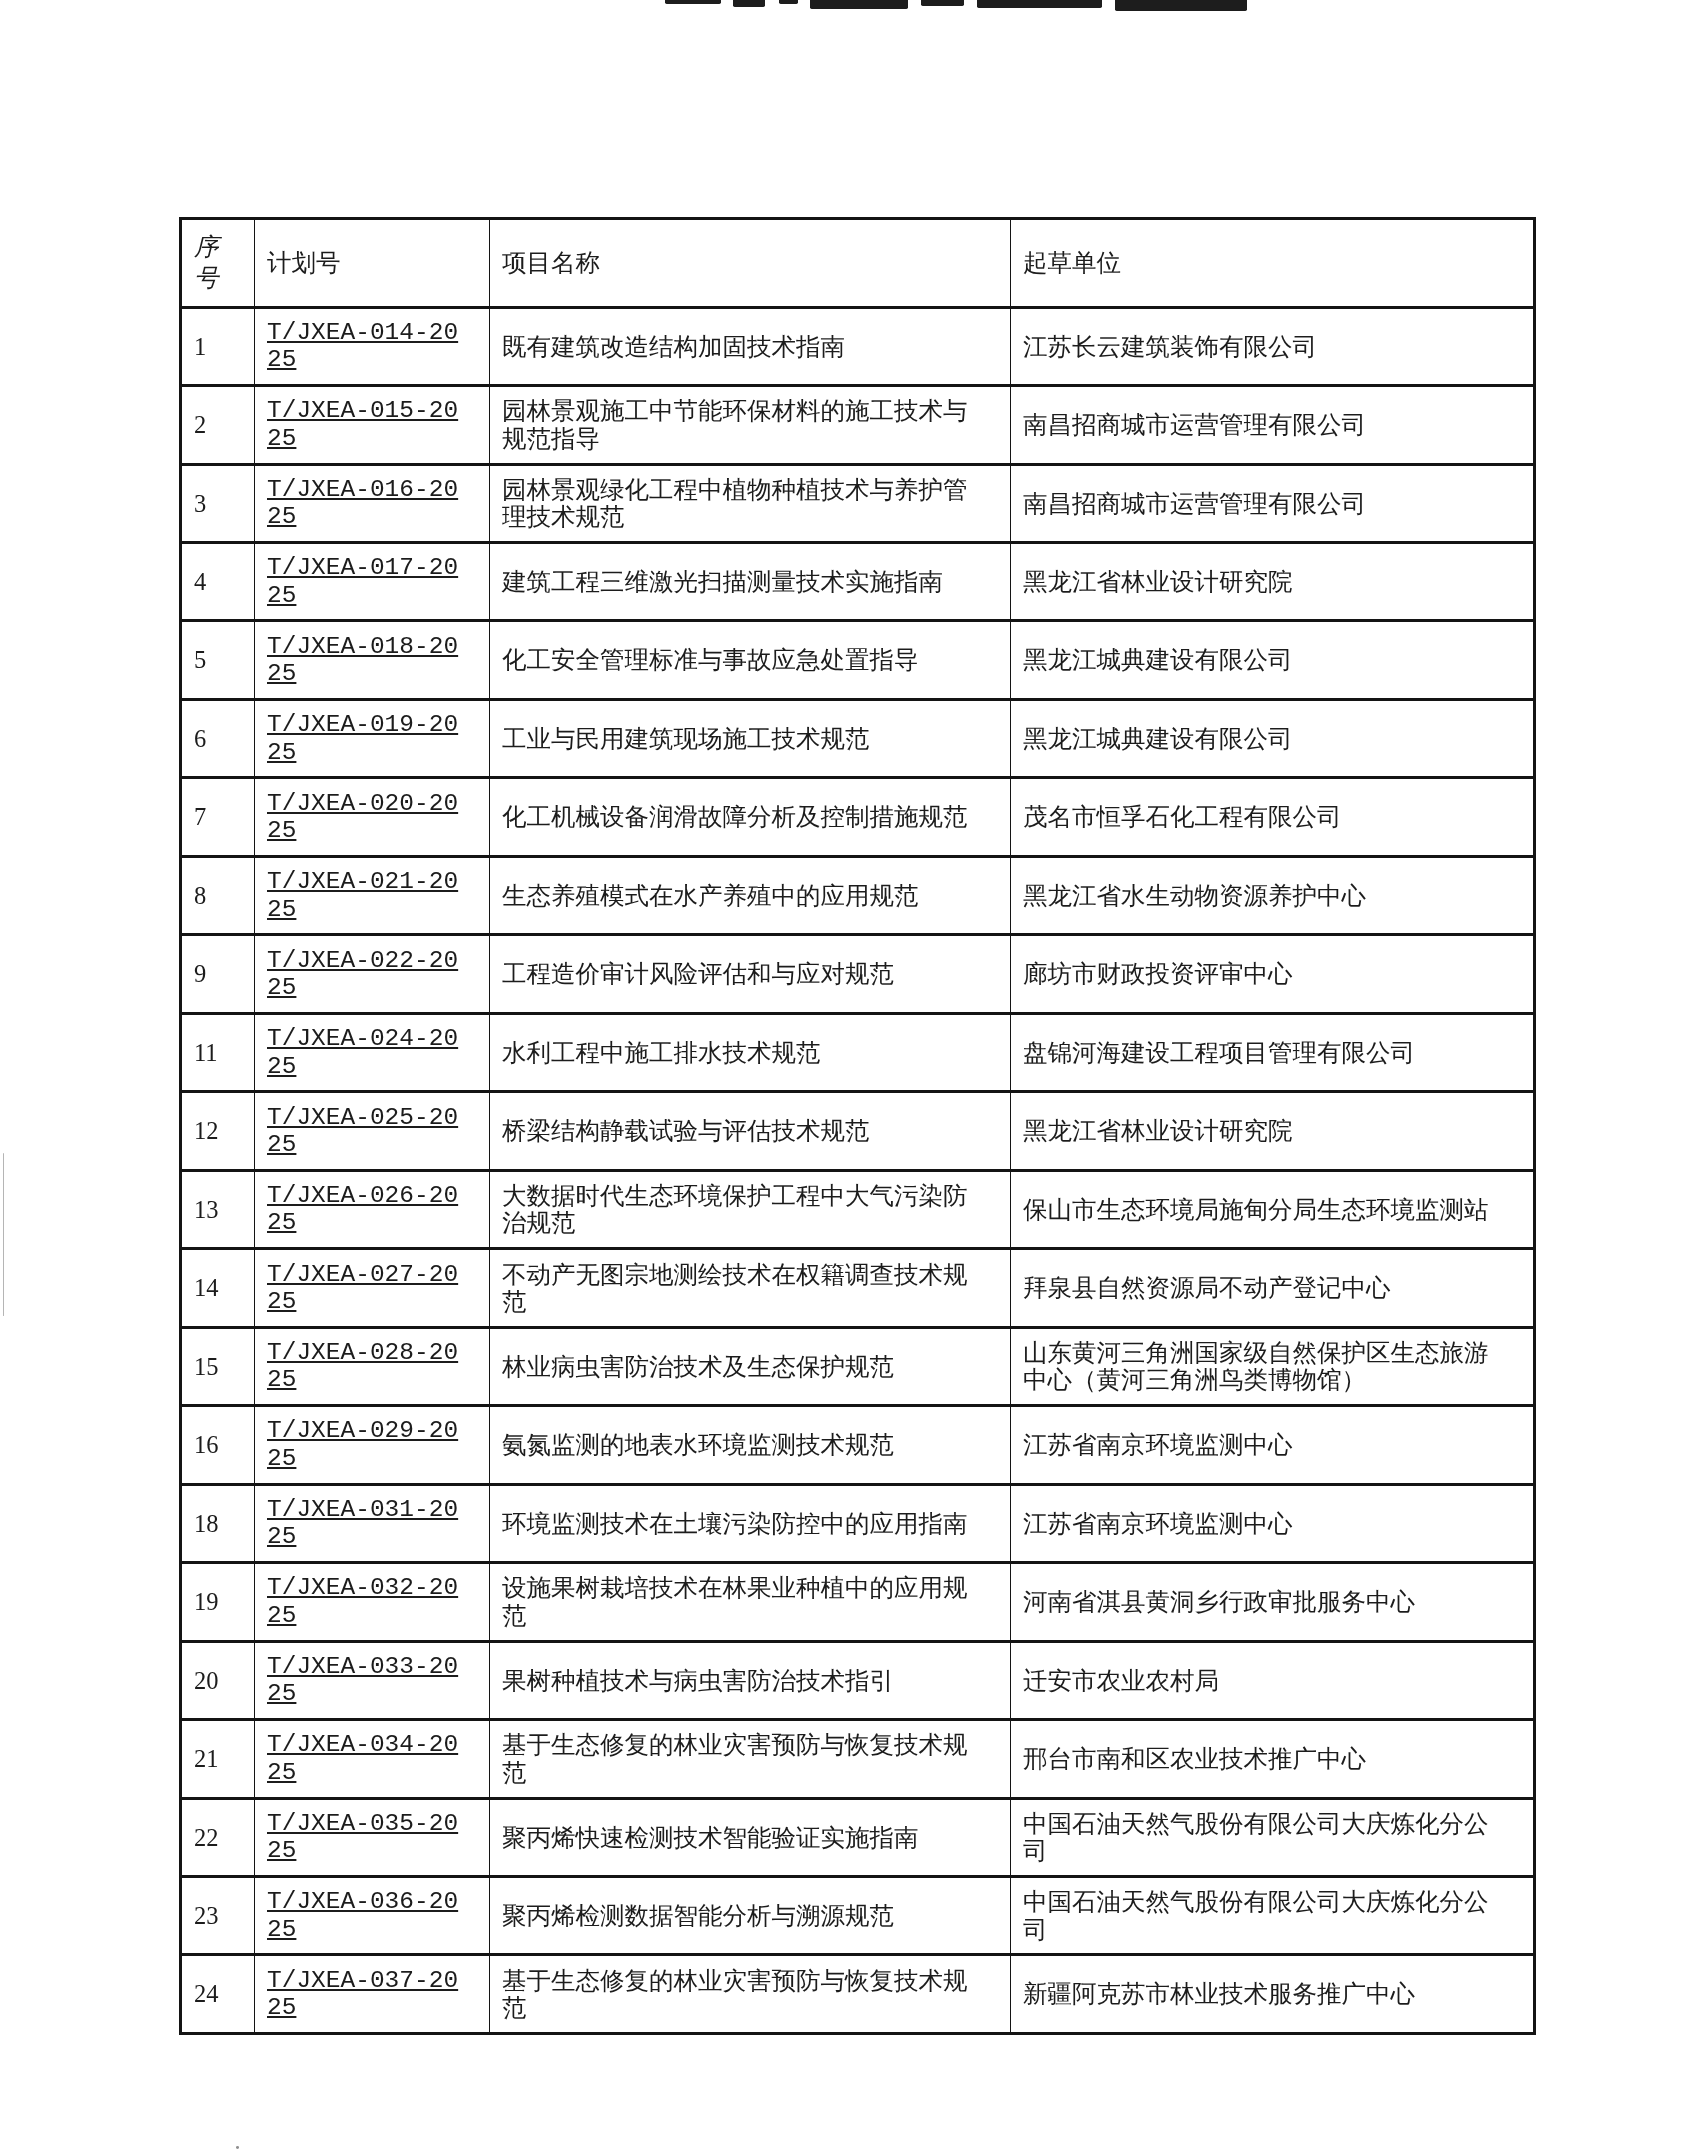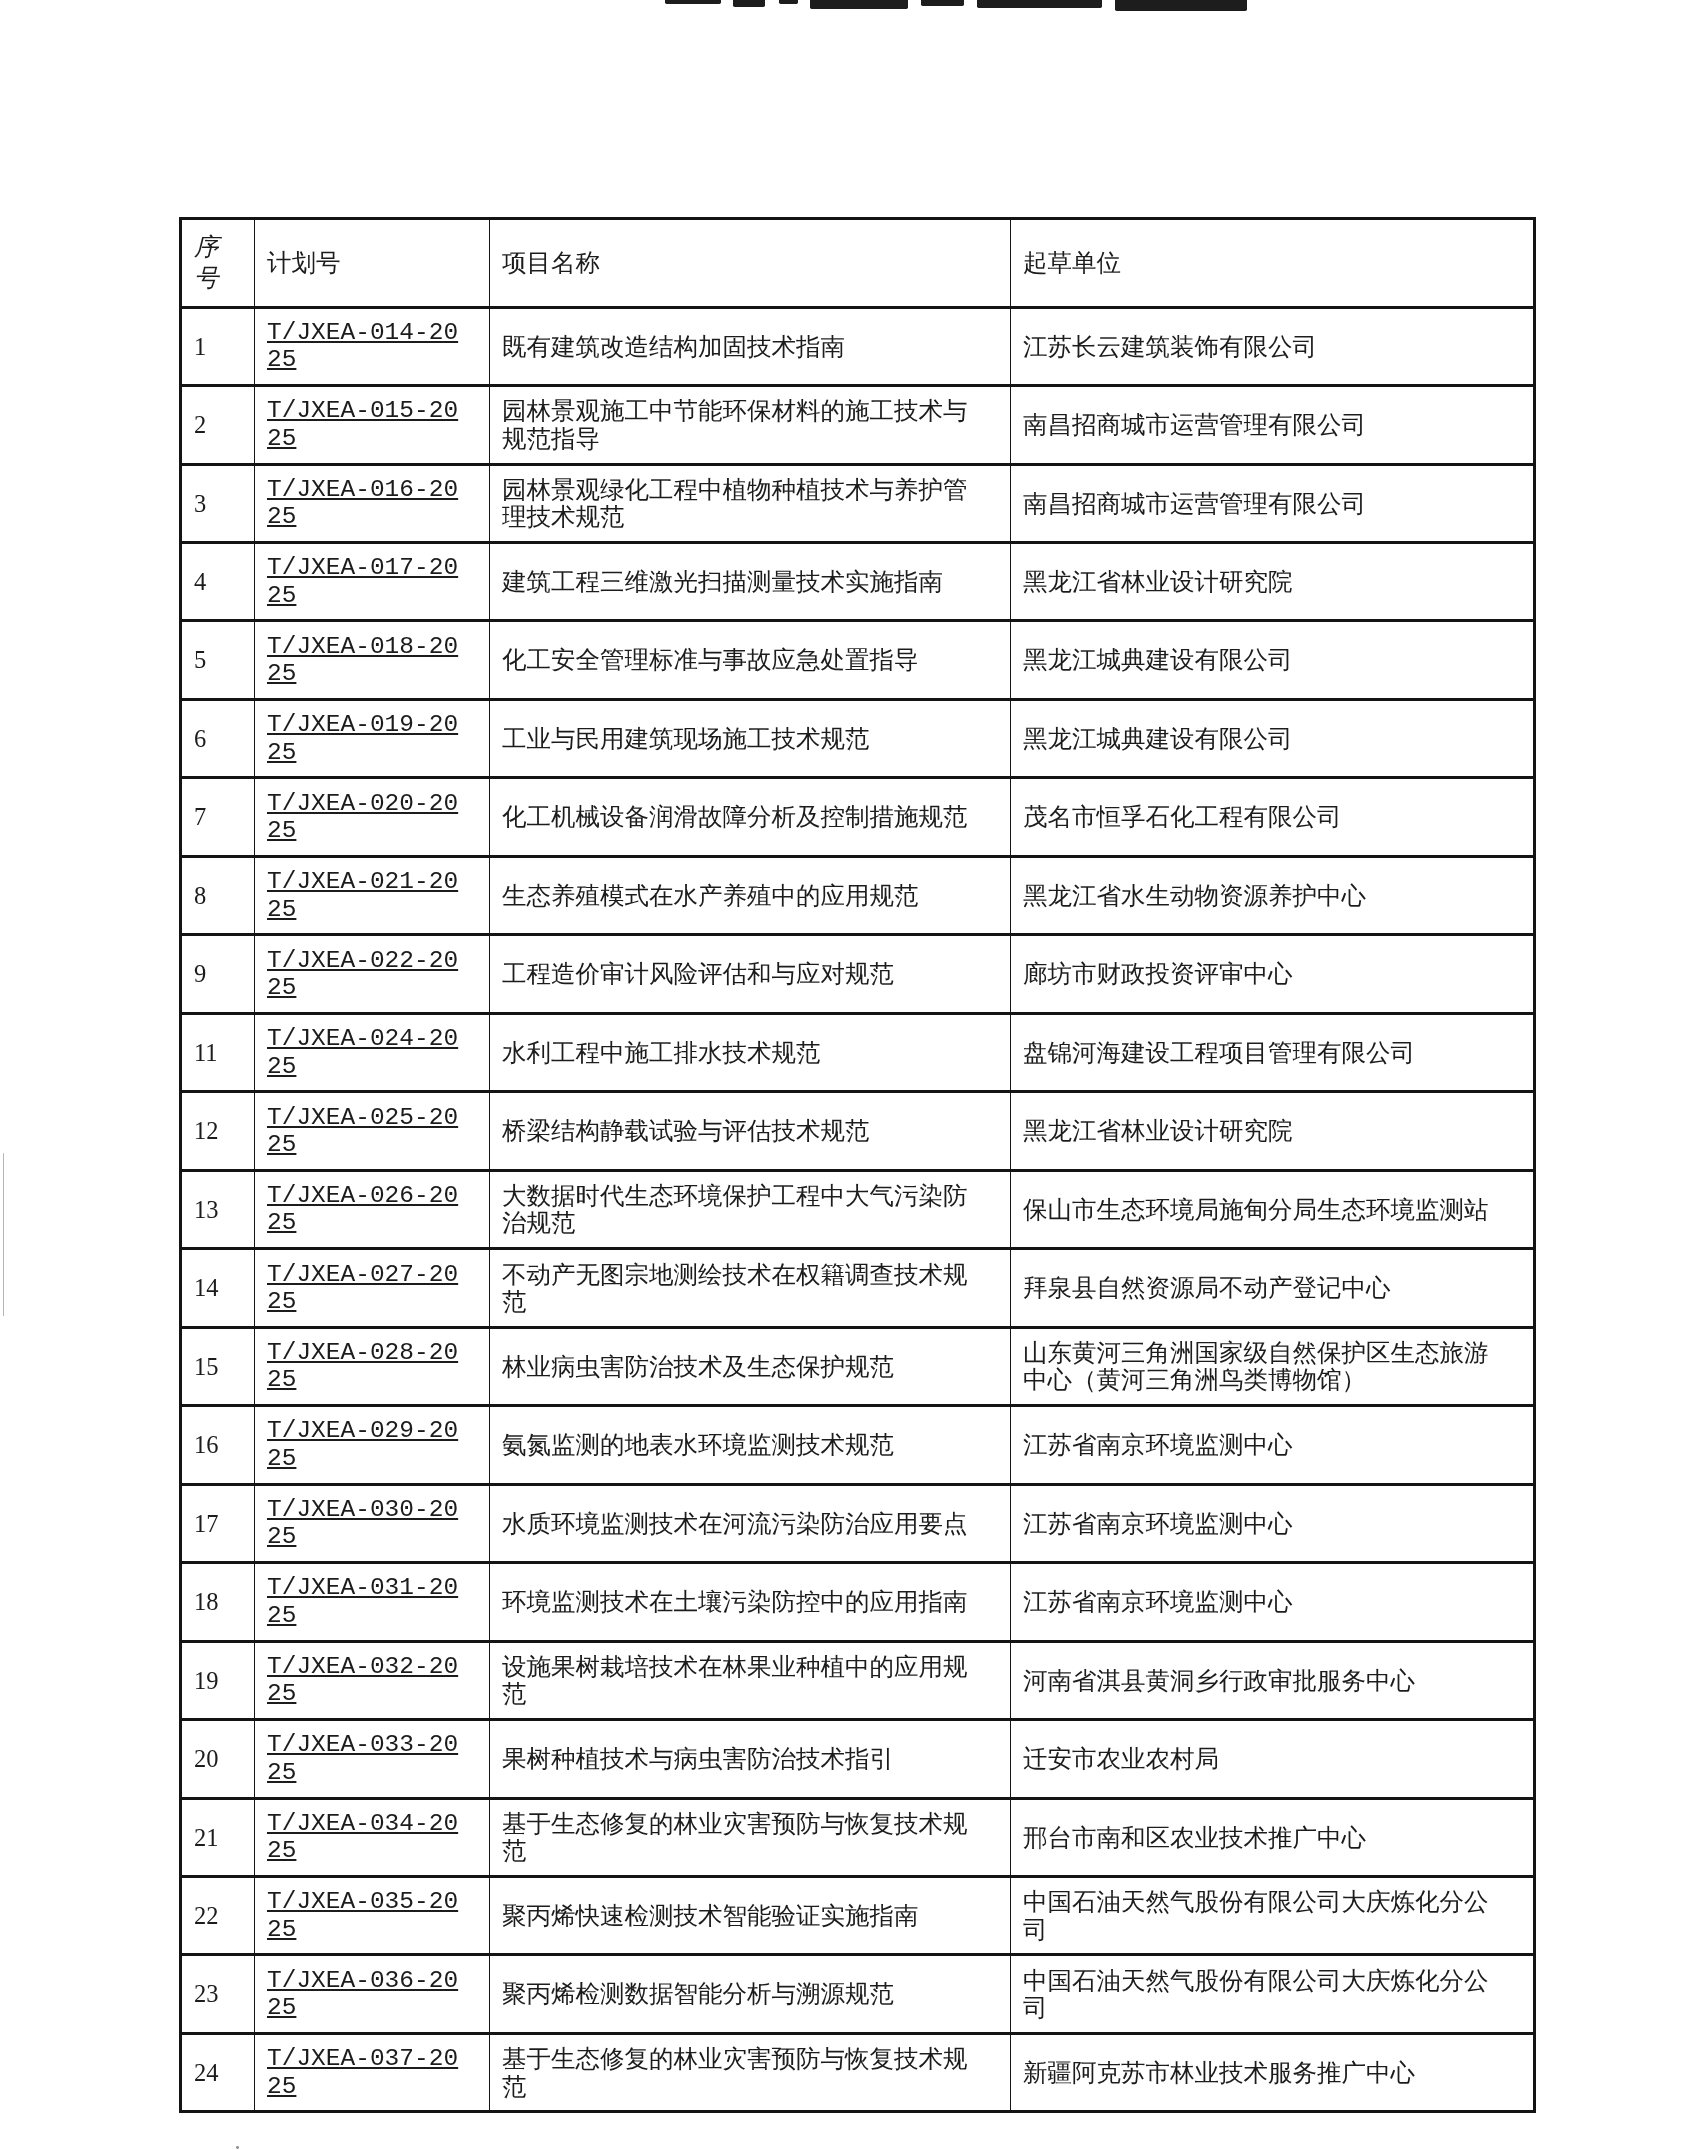--- a/index.html
+++ b/index.html
@@ -206,26 +206,20 @@
             <td class="col-name">林业病虫害防治技术及生态保护规范</td>
             <td class="col-unit">山东黄河三角洲国家级自然保护区生态旅游中心（黄河三角洲鸟类博物馆）</td>
           </tr>
           <tr>
             <td class="col-no">16</td>
             <td class="col-plan">T/JXEA-029-2025</td>
             <td class="col-name">氨氮监测的地表水环境监测技术规范</td>
             <td class="col-unit">江苏省南京环境监测中心</td>
           </tr>
           <tr>
-            <td class="col-no">17</td>
-            <td class="col-plan">T/JXEA-030-2025</td>
-            <td class="col-name">水质环境监测技术在河流污染防治应用要点</td>
-            <td class="col-unit">江苏省南京环境监测中心</td>
-          </tr>
-          <tr>
             <td class="col-no">18</td>
             <td class="col-plan">T/JXEA-031-2025</td>
             <td class="col-name">环境监测技术在土壤污染防控中的应用指南</td>
             <td class="col-unit">江苏省南京环境监测中心</td>
           </tr>
           <tr>
             <td class="col-no">19</td>
             <td class="col-plan">T/JXEA-032-2025</td>
             <td class="col-name">设施果树栽培技术在林果业种植中的应用规范</td>
             <td class="col-unit">河南省淇县黄洞乡行政审批服务中心</td>

